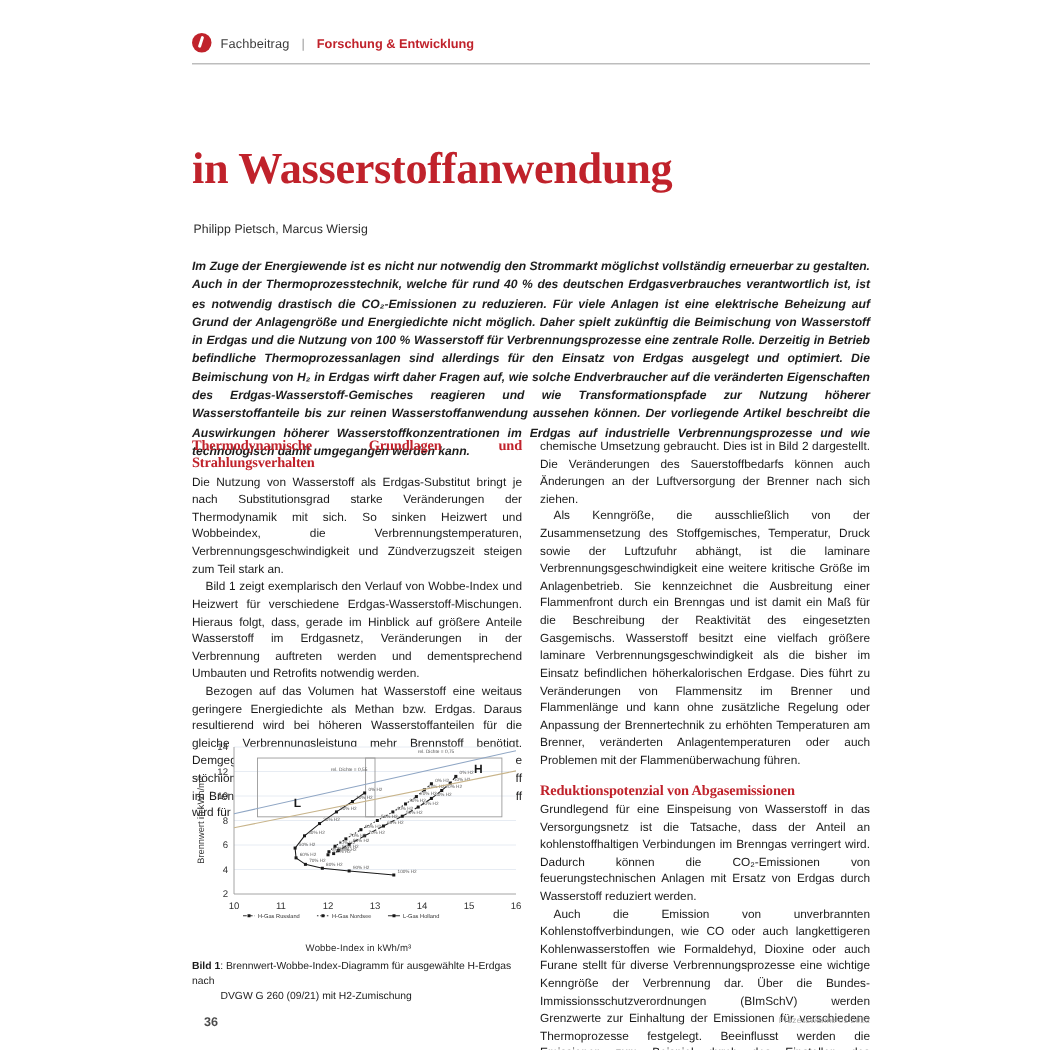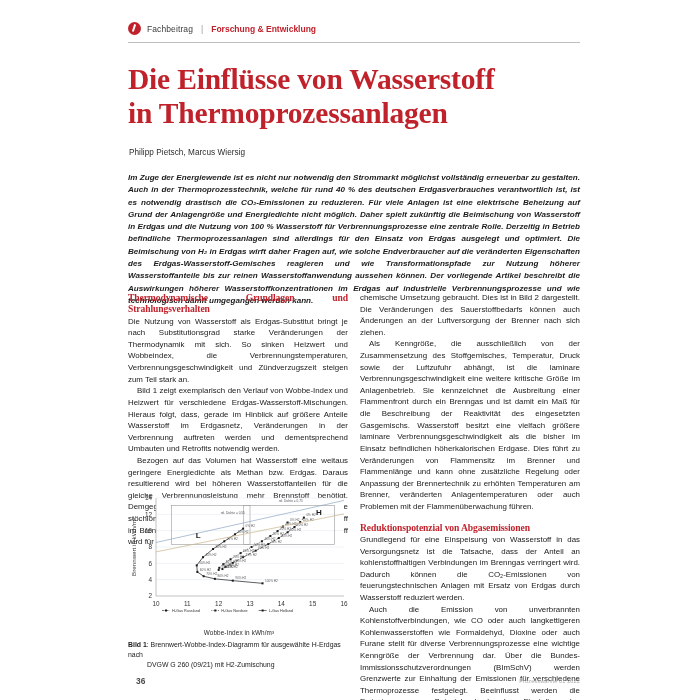--- a/index.html
+++ b/index.html
@@ -104,22 +104,22 @@
 
   <div class="header-row">
     <span class="brand-mark"></span>
     <span class="kicker">Fachbeitrag</span>
     <span class="kicker-sep">|</span>
     <span class="kicker-strong">Forschung &amp; Entwicklung</span>
   </div>
   <div class="rule"></div>
 
   <div class="title">
-    <span>Die Einflüsse von Wasserstoff</span><br>
-    <span>in Thermoprozessanlagen</span>
+    <br>
+    <span>in Wasserstoffanwendung</span>
   </div>
   <div class="authors">Philipp Pietsch, Marcus Wiersig</div>
 
   <div class="abstract">Im Zuge der Energiewende ist es nicht nur notwendig den Strommarkt möglichst vollständig erneuerbar zu gestalten. Auch in der Thermoprozesstechnik, welche für rund 40 % des deutschen Erdgasverbrauches verantwortlich ist, ist es notwendig drastisch die CO₂-Emissionen zu reduzieren. Für viele Anlagen ist eine elektrische Beheizung auf Grund der Anlagengröße und Energiedichte nicht möglich. Daher spielt zukünftig die Beimischung von Wasserstoff in Erdgas und die Nutzung von 100 % Wasserstoff für Verbrennungsprozesse eine zentrale Rolle. Derzeitig in Betrieb befindliche Thermoprozessanlagen sind allerdings für den Einsatz von Erdgas ausgelegt und optimiert. Die Beimischung von H₂ in Erdgas wirft daher Fragen auf, wie solche Endverbraucher auf die veränderten Eigenschaften des Erdgas-Wasserstoff-Gemisches reagieren und wie Transformationspfade zur Nutzung höherer Wasserstoffanteile bis zur reinen Wasserstoffanwendung aussehen können. Der vorliegende Artikel beschreibt die Auswirkungen höherer Wasserstoffkonzentrationen im Erdgas auf industrielle Verbrennungsprozesse und wie technologisch damit umgegangen werden kann.</div>
 
   <div class="col col-left">
     <h2 class="sec">Thermodynamische Grundlagen und Strahlungsverhalten</h2>
     <p class="body">Die Nutzung von Wasserstoff als Erdgas-Substitut bringt je nach Substitutionsgrad starke Veränderungen der Thermodynamik mit sich. So sinken Heizwert und Wobbeindex, die Verbrennungstemperaturen, Verbrennungsgeschwindigkeit und Zündverzugszeit steigen zum Teil stark an.</p>
     <p class="body ind"><b class="bold">Bild 1</b><span> zeigt exemplarisch den Verlauf von Wobbe-Index und Heizwert für verschiedene Erdgas-Wasserstoff-Mischungen. Hieraus folgt, dass, gerade im Hinblick auf größere Anteile Wasserstoff im Erdgasnetz, Veränderungen in der Verbrennung auftreten werden und dementsprechend Umbauten und Retrofits notwendig werden.</span></p>
     <p class="body ind">Bezogen auf das Volumen hat Wasserstoff eine weitaus geringere Energiedichte als Methan bzw. Erdgas. Daraus resultierend wird bei höheren Wasserstoffanteilen für die gleiche Verbrennungsleistung mehr Brennstoff benötigt. Demgegenüber steht der Sauerstoffbedarf für eine stöchiometrisch ablaufende Verbrennung. Je mehr Wasserstoff im Brenngasgemisch vorhanden ist, desto weniger Sauerstoff wird für die</p>

